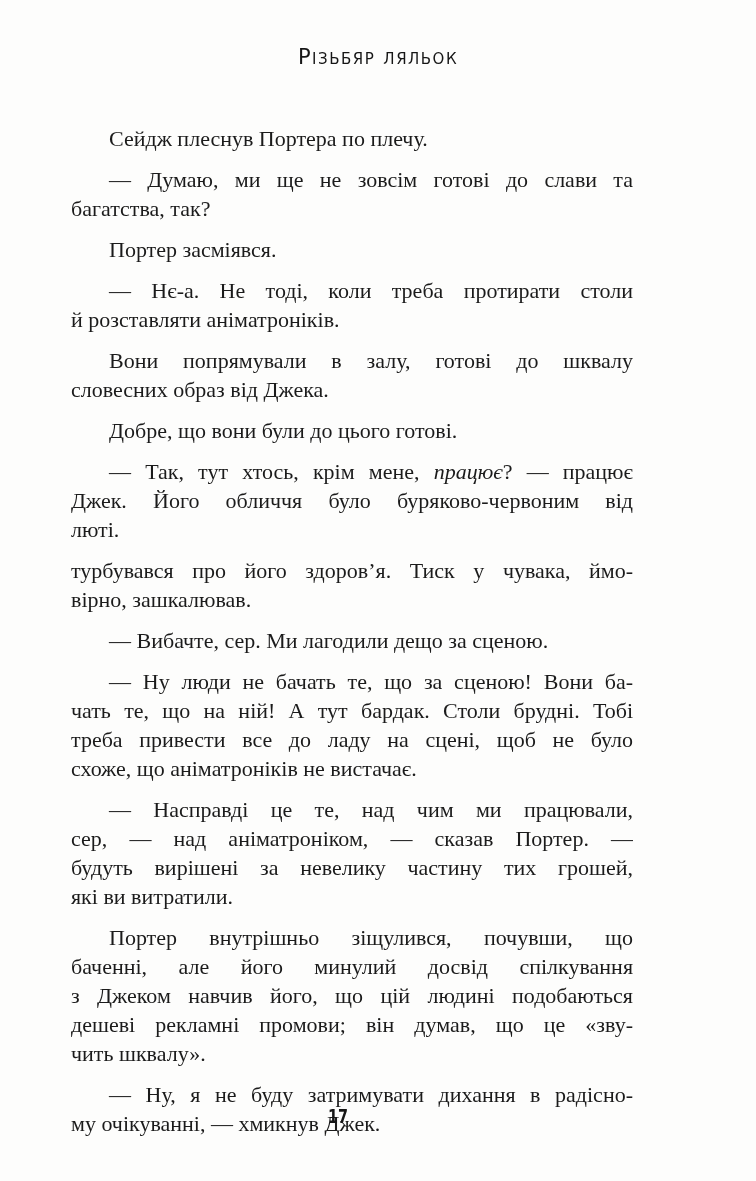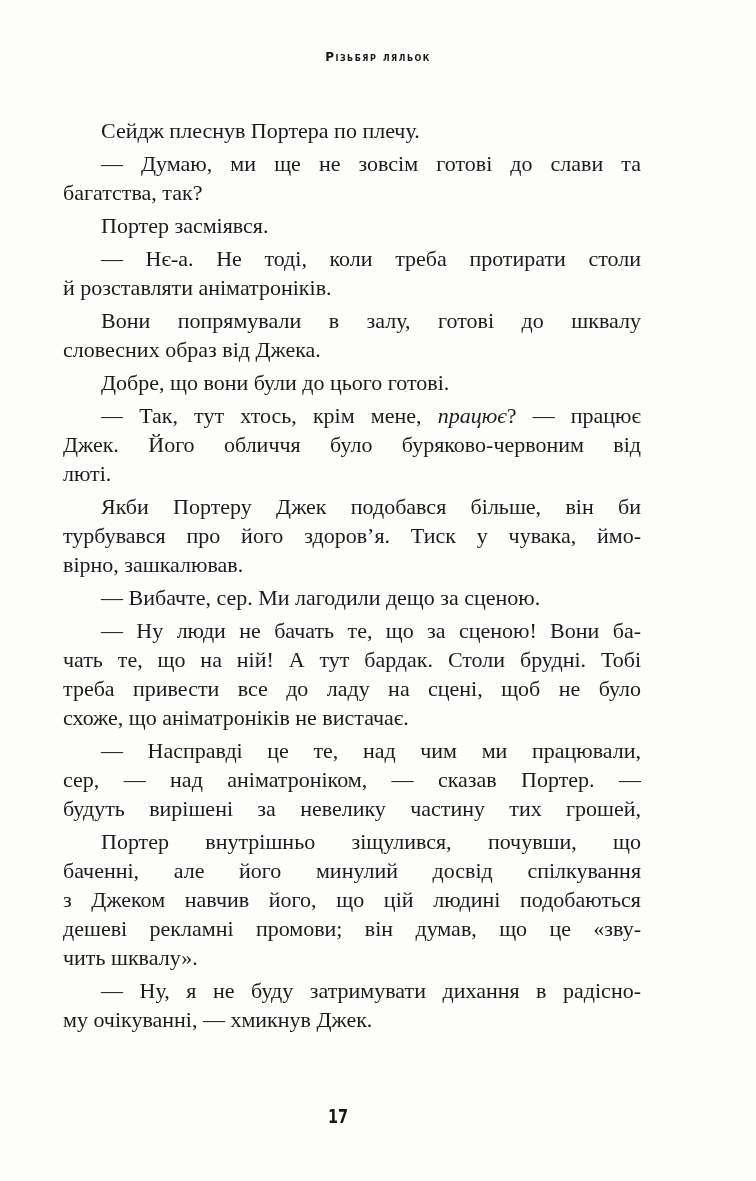--- a/index.html
+++ b/index.html
@@ -12,36 +12,36 @@
     color: #1b1b1b;
   }
   .page {
     position: absolute; inset: 0;
   }
   .running-head {
     position: absolute;
     top: 46px; left: 0; width: 756px;
     text-align: center;
     font-family: "DejaVu Sans", "Liberation Sans", sans-serif;
-    font-weight: 700;
+    font-weight: 400;
     font-variant-caps: small-caps;
-    font-size: 12px;
+    font-size: 21px;
     line-height: 22px;
     letter-spacing: 1.5px;
     color: #161616;
   }
   .page-text {
     position: absolute;
     left: 59px; top: 112px;
     width: 586px;
     font-size: 22px;
     line-height: 29px;
     color: #1b1b1b;
   }
-  .paragraph { margin: 4px; padding: 0; }
+  .paragraph { margin: 12px; padding: 0; }
   .text-line {
     height: 29px;
     overflow: hidden;
     text-align: left;
     white-space: normal;
   }
   .text-line.justify {
     text-align: justify;
     text-align-last: justify;
   }
@@ -92,37 +92,37 @@
       </div>
       <div class="paragraph">
         <div class="text-line first"><span>Добре, що вони були до цього готові.</span></div>
       </div>
       <div class="paragraph">
         <div class="text-line first justify"><span>— Так, тут хтось, крім мене, </span><i>працює</i><span>? — працює</span></div>
         <div class="text-line justify"><span>Джек. Його обличчя було буряково-червоним від</span></div>
         <div class="text-line"><span>люті.</span></div>
       </div>
       <div class="paragraph">
-        <div class="text-line first justify"><span>Якби Портеру Джек подобався більше, він би</span></div>
         <div class="text-line justify"><span>турбувався про його здоров’я. Тиск у чувака, ймо-</span></div>
         <div class="text-line"><span>вірно, зашкалював.</span></div>
       </div>
       <div class="paragraph">
         <div class="text-line first"><span>— Вибачте, сер. Ми лагодили дещо за сценою.</span></div>
       </div>
       <div class="paragraph">
         <div class="text-line first justify"><span>— Ну люди не бачать те, що за сценою! Вони ба-</span></div>
         <div class="text-line justify"><span>чать те, що на ній! А тут бардак. Столи брудні. Тобі</span></div>
         <div class="text-line justify"><span>треба привести все до ладу на сцені, щоб не було</span></div>
         <div class="text-line"><span>схоже, що аніматроніків не вистачає.</span></div>
       </div>
       <div class="paragraph">
         <div class="text-line first justify"><span>— Насправді це те, над чим ми працювали,</span></div>
         <div class="text-line justify"><span>сер, — над аніматроніком, — сказав Портер. —</span></div>
         <div class="text-line justify"><span>будуть вирішені за невелику частину тих грошей,</span></div>
+        <div class="text-line"><span>які ви витратили.</span></div>
       </div>
       <div class="paragraph">
         <div class="text-line first justify"><span>Портер внутрішньо зіщулився, почувши, що</span></div>
         <div class="text-line justify"><span>баченні, але його минулий досвід спілкування</span></div>
         <div class="text-line justify"><span>з Джеком навчив його, що цій людині подобаються</span></div>
         <div class="text-line justify"><span>дешеві рекламні промови; він думав, що це «зву-</span></div>
         <div class="text-line"><span>чить шквалу».</span></div>
       </div>
       <div class="paragraph">
         <div class="text-line first justify"><span>— Ну, я не буду затримувати дихання в радісно-</span></div>

